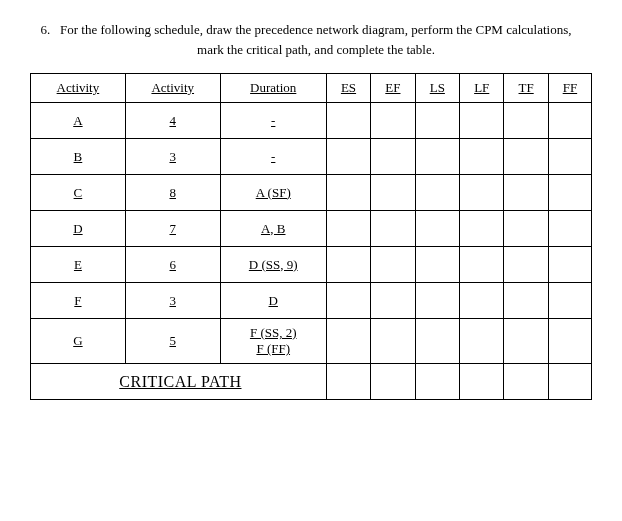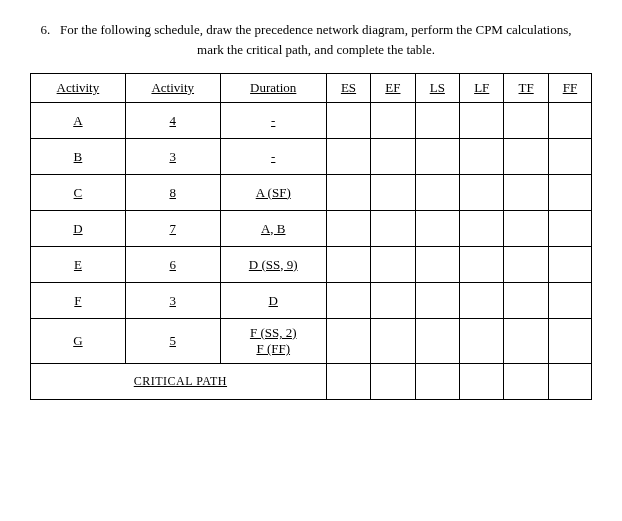--- a/index.html
+++ b/index.html
@@ -141,21 +141,21 @@
         <td>5</td>
         <td>F (SS, 2)<br>F (FF)</td>
         <td></td>
         <td></td>
         <td></td>
         <td></td>
         <td></td>
         <td></td>
       </tr>
       <tr class="critical-path-row">
-        <td colspan="3" style="text-align: center; font-size: 12px; letter-spacing: 0.5px;">CRITICAL PATH</td>
+        <td colspan="3" style="text-align: center; font-size: 16px; letter-spacing: 0.5px;">CRITICAL PATH</td>
         <td></td>
         <td></td>
         <td></td>
         <td></td>
         <td></td>
         <td></td>
       </tr>
     </tbody>
 </table>
 

